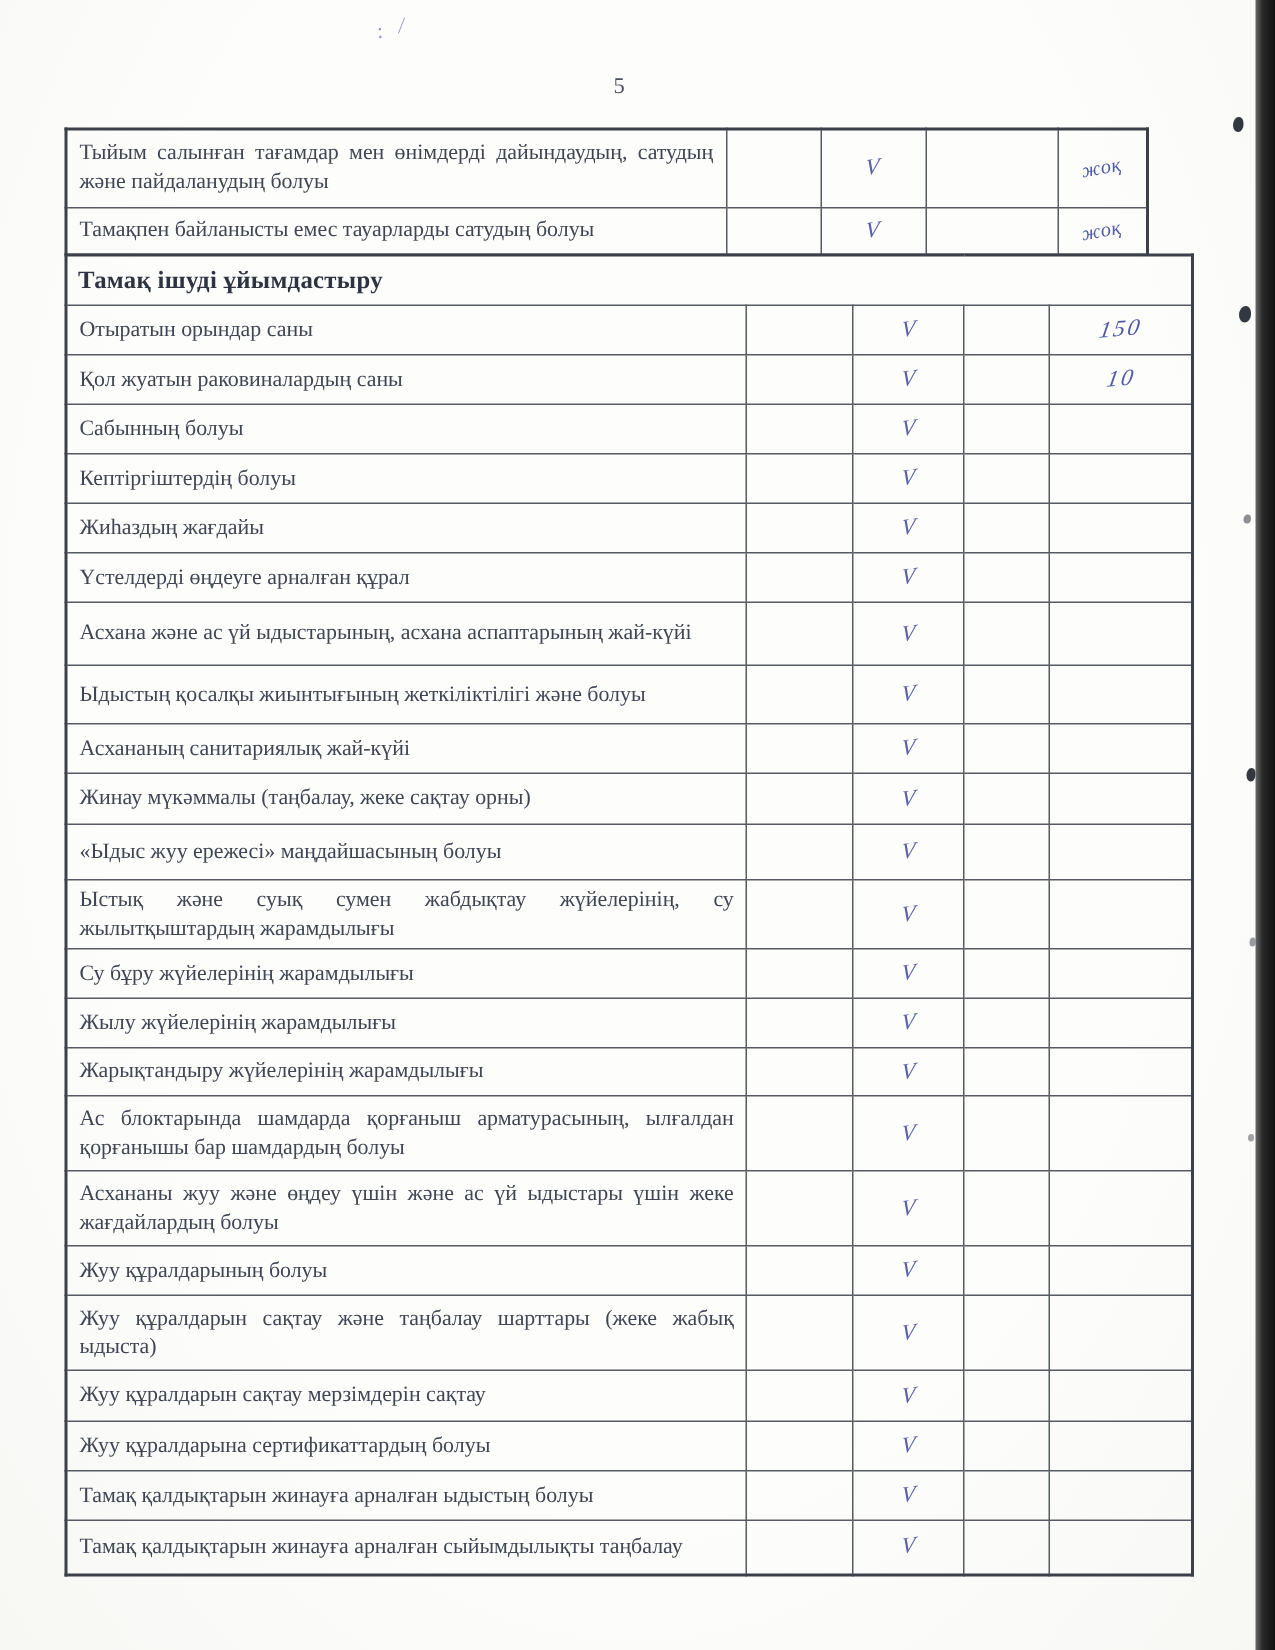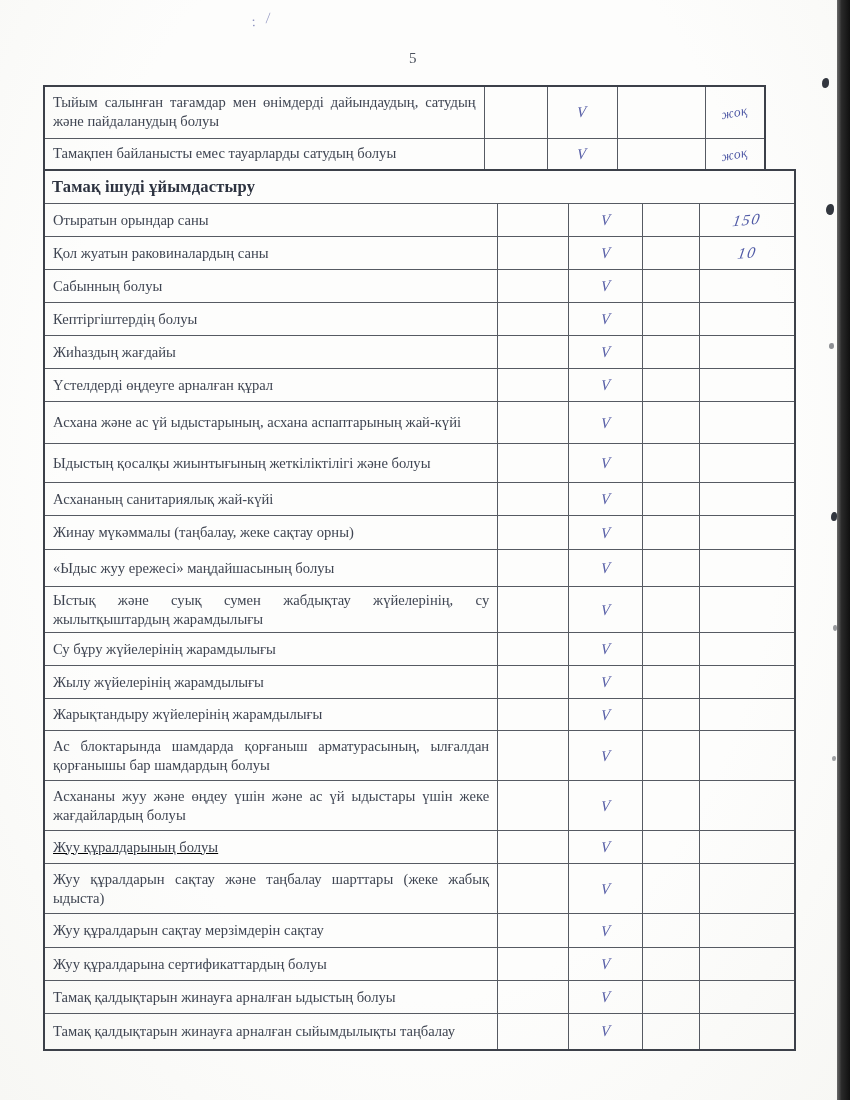--- a/index.html
+++ b/index.html
@@ -191,21 +191,21 @@
             <td class="c-empty"></td>
             <td class="c-note"></td>
           </tr>
           <tr style="height: 50px;">
             <td class="c-label">Асхананы жуу және өңдеу үшін және ас үй ыдыстары үшін жеке жағдайлардың болуы</td>
             <td class="c-empty"></td>
             <td class="c-check"><span class="check">V</span></td>
             <td class="c-empty"></td>
             <td class="c-note"></td>
           </tr>
-          <tr style="height: 33px; text-decoration: underline;">
+          <tr style="height: 33px;">
             <td class="c-label">Жуу құралдарының болуы</td>
             <td class="c-empty"></td>
             <td class="c-check"><span class="check">V</span></td>
             <td class="c-empty"></td>
             <td class="c-note"></td>
           </tr>
           <tr style="height: 50px; margin-left: 39px;">
             <td class="c-label">Жуу құралдарын сақтау және таңбалау шарттары (жеке жабық ыдыста)</td>
             <td class="c-empty"></td>
             <td class="c-check"><span class="check">V</span></td>

